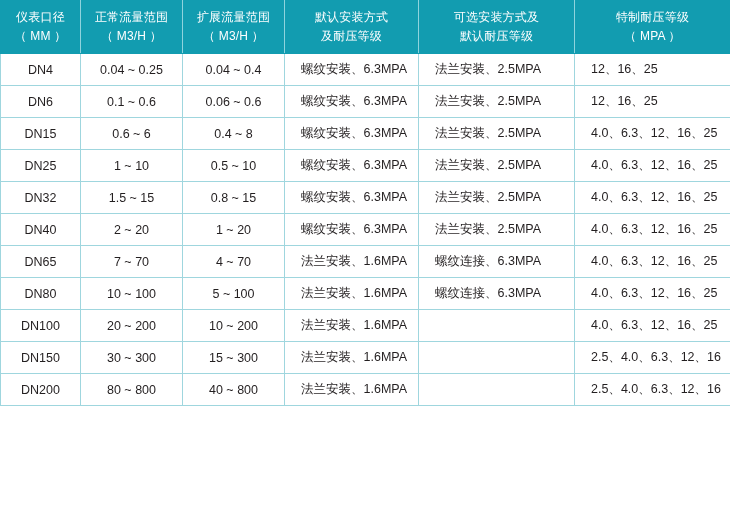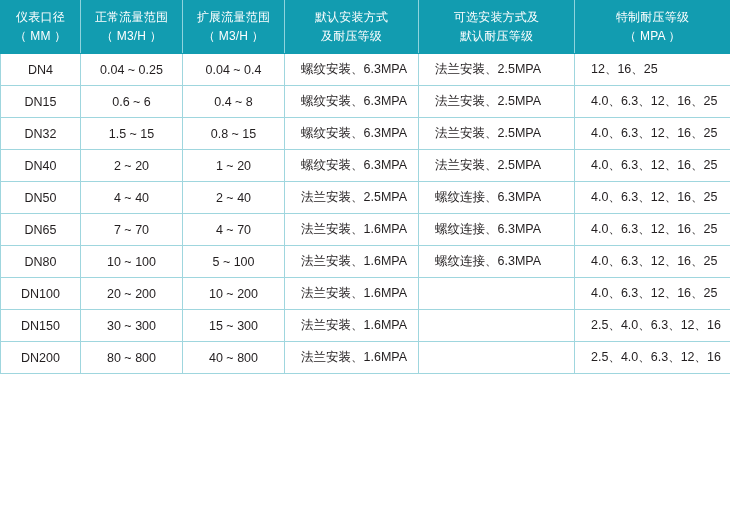--- a/index.html
+++ b/index.html
@@ -108,49 +108,57 @@
   <tbody>
       <tr>
         <td>DN4</td>
         <td>0.04 ~ 0.25</td>
         <td>0.04 ~ 0.4</td>
         <td class="left-pad">螺纹安装、6.3MPA</td>
         <td class="left-pad">法兰安装、2.5MPA</td>
         <td class="left-pad">12、16、25</td>
       </tr>
       <tr>
+        <td>DN6</td>
+        <td>0.1 ~ 0.6</td>
+        <td>0.06 ~ 0.6</td>
+        <td class="left-pad">螺纹安装、6.3MPA</td>
+        <td class="left-pad">法兰安装、2.5MPA</td>
+        <td class="left-pad">12、16、25</td>
+      </tr>
+      <tr>
         <td>DN15</td>
         <td>0.6 ~ 6</td>
         <td>0.4 ~ 8</td>
         <td class="left-pad">螺纹安装、6.3MPA</td>
         <td class="left-pad">法兰安装、2.5MPA</td>
         <td class="left-pad">4.0、6.3、12、16、25</td>
       </tr>
       <tr>
+        <td>DN25</td>
+        <td>1 ~ 10</td>
+        <td>0.5 ~ 10</td>
+        <td class="left-pad">螺纹安装、6.3MPA</td>
+        <td class="left-pad">法兰安装、2.5MPA</td>
+        <td class="left-pad">4.0、6.3、12、16、25</td>
+      </tr>
+      <tr>
         <td>DN32</td>
         <td>1.5 ~ 15</td>
         <td>0.8 ~ 15</td>
         <td class="left-pad">螺纹安装、6.3MPA</td>
         <td class="left-pad">法兰安装、2.5MPA</td>
         <td class="left-pad">4.0、6.3、12、16、25</td>
       </tr>
       <tr>
         <td>DN40</td>
         <td>2 ~ 20</td>
         <td>1 ~ 20</td>
         <td class="left-pad">螺纹安装、6.3MPA</td>
         <td class="left-pad">法兰安装、2.5MPA</td>
-        <td class="left-pad">4.0、6.3、12、16、25</td>
-      </tr>
-      <tr>
-        <td>DN50</td>
-        <td>4 ~ 40</td>
-        <td>2 ~ 40</td>
-        <td class="left-pad">法兰安装、2.5MPA</td>
-        <td class="left-pad">螺纹连接、6.3MPA</td>
         <td class="left-pad">4.0、6.3、12、16、25</td>
       </tr>
       <tr>
         <td>DN65</td>
         <td>7 ~ 70</td>
         <td>4 ~ 70</td>
         <td class="left-pad">法兰安装、1.6MPA</td>
         <td class="left-pad">螺纹连接、6.3MPA</td>
         <td class="left-pad">4.0、6.3、12、16、25</td>
       </tr>

